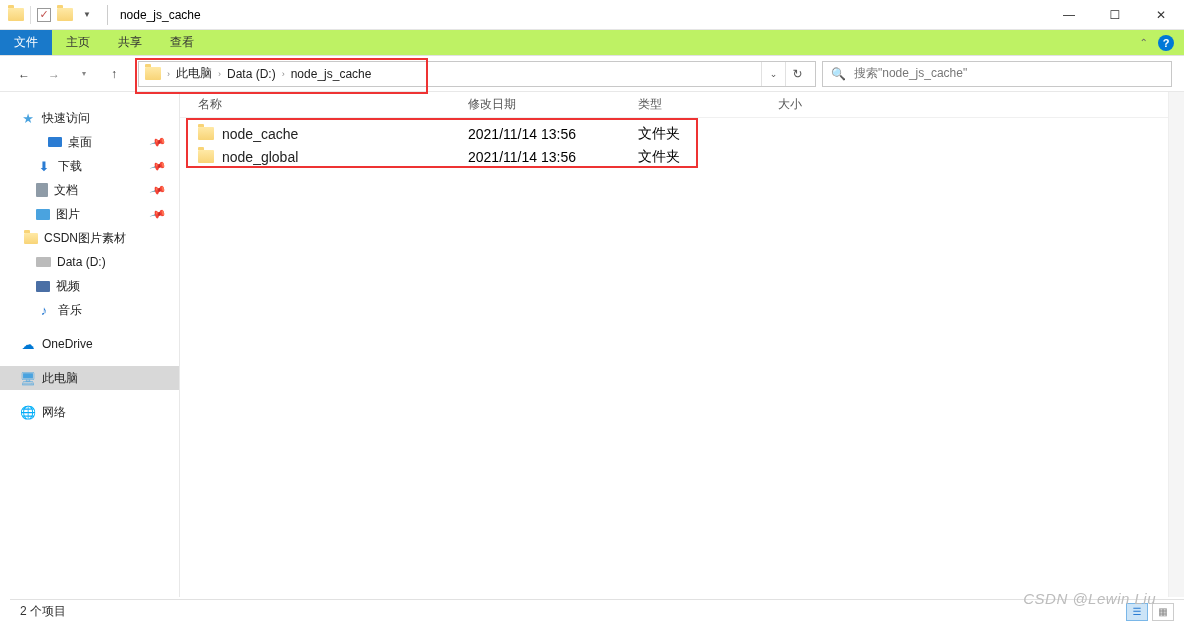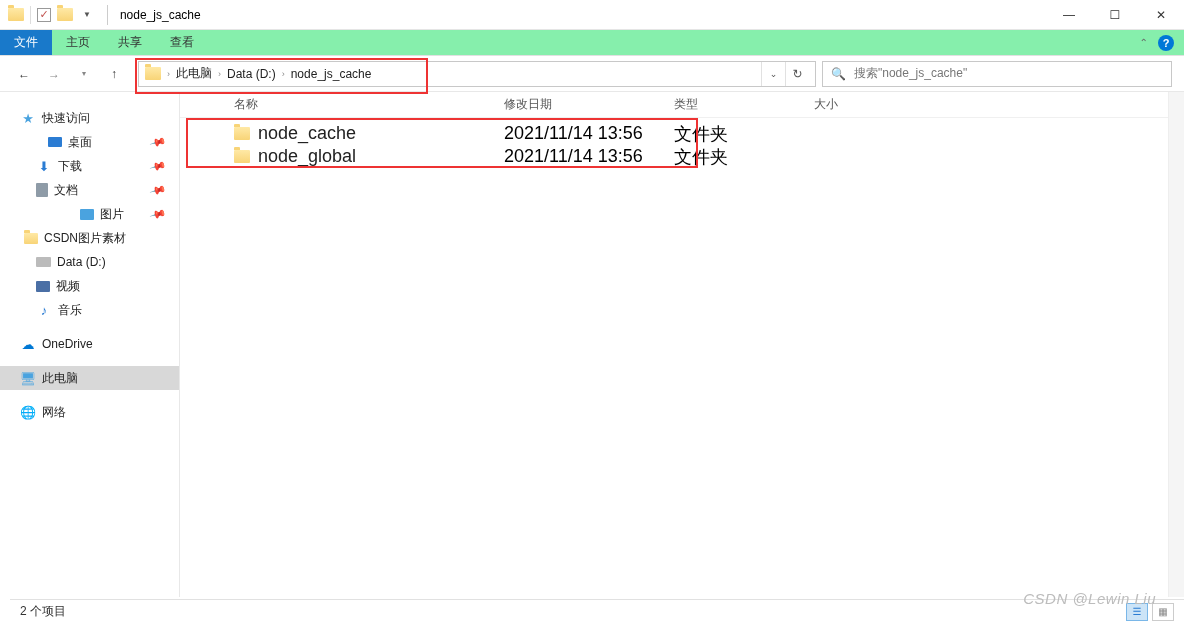--- a/index.html
+++ b/index.html
@@ -12,21 +12,21 @@
 .folder-icon::before { content:""; position:absolute; top:-3px; left:0; width:6px; height:3px; background:#f8d477; border-radius:1px 1px 0 0; }
 .qat-sep { width:1px; height:18px; background:#ddd; }
 .checkbox-icon { width:14px; height:14px; border:1px solid #999; display:flex; align-items:center; justify-content:center; color:#c0504d; font-size:11px; }
 .qat-dropdown { color:#555; font-size:8px; padding:0 4px; }
 .title-sep { width:1px; height:20px; background:#ccc; margin:0 6px; }
 .title-text { font-size:12px; color:#000; }
 .window-controls { margin-left:auto; display:flex; }
 .window-controls div { width:46px; height:30px; display:flex; align-items:center; justify-content:center; color:#333; }
 
 
-.ribbon { height:26px; background:#86efac; display:flex; align-items:stretch; border-bottom:1px solid #e1e1e1; }
+.ribbon { height:26px; background:#bef264; display:flex; align-items:stretch; border-bottom:1px solid #e1e1e1; }
 .ribbon-tab { padding:0 14px; display:flex; align-items:center; font-size:12px; color:#333; }
 .ribbon-tab.file { background:#1979ca; color:#fff; }
 .ribbon-right { margin-left:auto; display:flex; align-items:center; padding-right:10px; gap:10px; }
 .chevron-up { color:#666; font-size:10px; }
 .help-icon { width:16px; height:16px; border-radius:50%; background:#0078d7; color:#fff; display:flex; align-items:center; justify-content:center; font-size:11px; font-weight:bold; }
 
 
 .navrow { height:36px; display:flex; align-items:center; padding:0 12px; gap:6px; border-bottom:1px solid #e8e8e8; }
 .nav-btn { width:24px; height:24px; display:flex; align-items:center; justify-content:center; color:#888; }
 .nav-btn.enabled { color:#333; }
@@ -55,26 +55,26 @@
 .disk { background:#bbb; width:15px; height:10px; border-radius:1px; }
 .filmstrip { background:#4a6fa5; width:14px; height:11px; border-radius:1px; }
 .note { color:#2b7cd3; }
 .cloud { color:#0078d4; }
 .monitor { color:#4aa3df; }
 .globe { color:#3a8fc7; }
 
 
 .filelist { flex:1; display:flex; flex-direction:column; position:relative; }
 .columns { display:flex; height:26px; align-items:center; color:#555; font-size:12px; border-bottom:1px solid #f0f0f0; padding-left:18px; }
-.col-name { width:270px;margin-left:36px; }
+.col-name { width:270px; }
 .col-date { width:170px; }
 .col-type { width:140px; }
 .col-size { width:80px;font-family:Liberation Mono, monospace; }
 .rows { padding-top:4px; position:relative; }
-.file-row { display:flex; align-items:center; height:23px; padding-left:18px; font-size:18px; color:#222; }
+.file-row { display:flex; align-items:center; height:23px; padding-left:18px; font-size:14px; color:#222; }
 .file-row .col-name { display:flex; align-items:center; gap:8px; }
 .file-row .col-date, .file-row .col-type { color:#000000; }
 .rows-highlight { position:absolute; top:0; left:6px; width:512px; height:50px; border:2px solid #e33; pointer-events:none; }
 .scrollbar-right { position:absolute; right:0; top:0; bottom:0; width:16px; border-left:1px solid #eee; background:#f5f5f5; }
 
 
 .statusbar { position:absolute; bottom:0; left:10px; right:0; height:24px; border-top:1px solid #e1e1e1; display:flex; align-items:center; padding:0 10px; font-size:12px; color:#333; background:#fff; }
 .status-right { margin-left:auto; display:flex; gap:4px; }
 .view-toggle { width:22px; height:18px; border:1px solid #ccc; display:flex; align-items:center; justify-content:center; font-size:10px; color:#888; }
 .view-toggle.active { background:#cce4f7; border-color:#7ab7e8; color:#2b7cd3; }
@@ -154,21 +154,21 @@
       <div class="tree-item" style="padding-left:36px;">
           <span class="icon-sm dlarrow">⬇</span>
           <span>下载</span>
           <span class="pin">📌</span>
         </div>
       <div class="tree-item" style="padding-left:36px;">
           <span class="doc"></span>
           <span>文档</span>
           <span class="pin">📌</span>
         </div>
-      <div class="tree-item" style="padding-left:36px;margin-left:44px;">
+      <div class="tree-item" style="padding-left:36px;">
           <span class="pic"></span>
           <span>图片</span>
           <span class="pin">📌</span>
         </div>
       <div class="tree-item" style="padding-left:24px;">
           <span class="folder-icon" style="width:14px;height:11px;"></span>
           <span>CSDN图片素材</span>
         </div>
       <div class="tree-item" style="padding-left:36px;">
           <span class="disk"></span>

